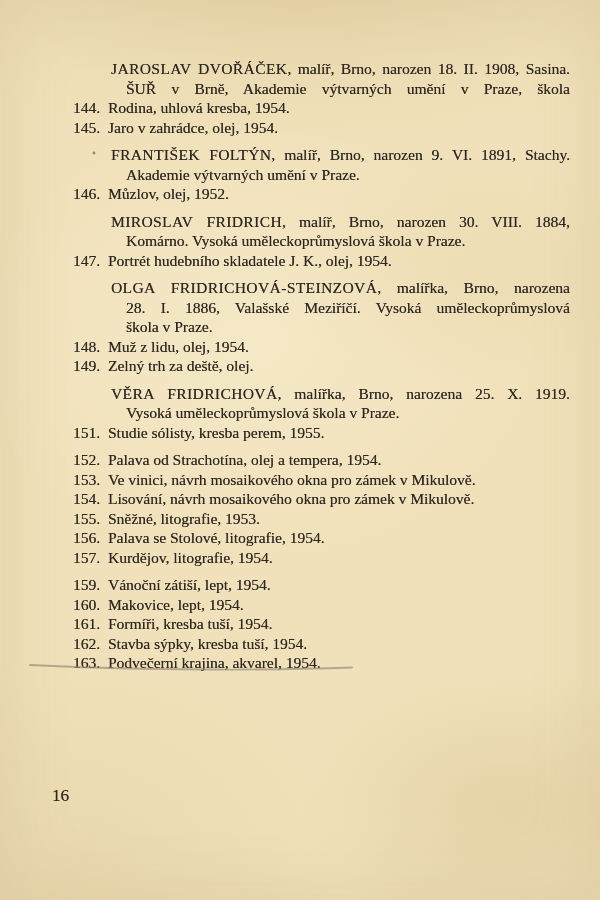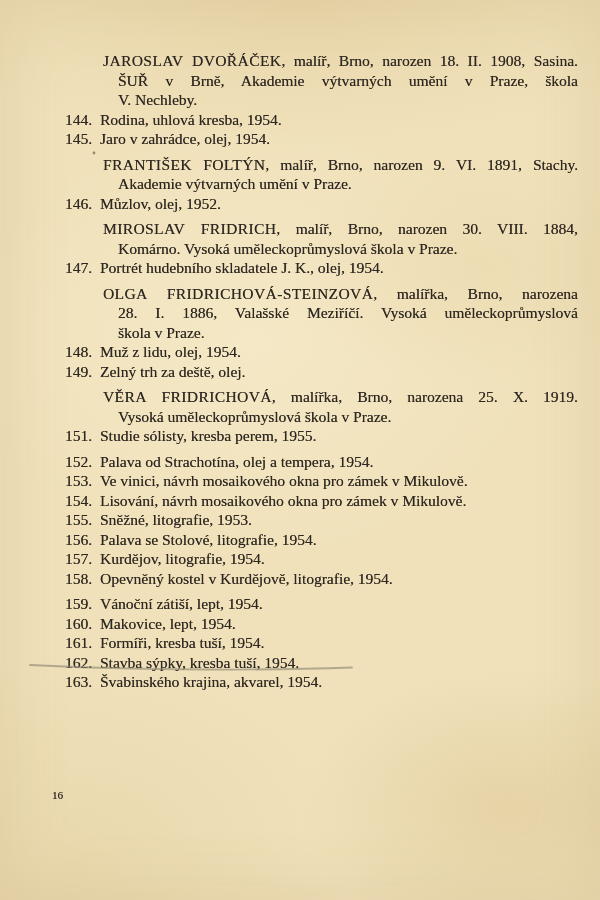--- a/index.html
+++ b/index.html
@@ -23,60 +23,59 @@
       radial-gradient(ellipse 260px 160px at 78% 30%, rgba(224,202,150,.22), transparent 70%),
       radial-gradient(ellipse 420px 320px at 42% 38%, rgba(255,248,225,.30), transparent 70%);
     box-shadow: inset 0 0 70px rgba(150,115,55,.16);
     font-family: "Liberation Serif", "DejaVu Serif", serif;
     font-size: 15.5px;
     line-height: 19.5px;
     color: #2d2721;
     text-shadow: 0.2px 0.2px 0.3px rgba(45,39,33,.65);
     hyphens: none;
   }
-  .entry { margin: 0; }
+  .entry { margin: 8px; }
   .entry + .entry { margin-top: 6px; }
   .hline { margin: 0; }
   .hline-first { margin-left: 38px; }   
   .hline-cont  { margin-left: 53px; }   
   .jline { text-align: justify; text-align-last: justify; }
   .lline { text-align: left; }
   .artist-name { letter-spacing: 0.4px; }
   .work {
     display: flex;
     align-items: flex-end;
   }
   .wnum {
     flex: 0 0 35px;  
   }
   .wbody { flex: 1 1 auto; }
   .wtitle { }
   .page-number {
     position: absolute;
     left: 52px;
     top: 786px;
-    font-size: 11px;
+    font-size: 17px;
   }
   .artifact-svg {
     position: absolute;
     left: 0; top: 0;
     width: 600px; height: 900px;
     pointer-events: none;
   }
 </style>
 </head>
 <body>
 
 <div class="page">
   <div id="catalog">
   <section class="entry">
     <div class="header">
       <div class="hline hline-first jline"><span class="artist-name">JAROSLAV DVOŘÁČEK</span><span class="artist-details">, malíř, Brno, narozen 18. II. 1908, Sasina.</span></div>
     <div class="hline hline-cont jline">ŠUŘ v Brně, Akademie výtvarných umění v Praze, škola</div>
-          <div class="hline hline-cont lline">V. Nechleby.</div>
         </div>
     <div class="works">
           <div class="work">
             <span class="wnum">144.</span>
             <span class="wbody"><span class="wtitle">Rodina</span><span class="wrest">, uhlová kresba, 1954.</span></span>
           </div>
           <div class="work">
             <span class="wnum">145.</span>
             <span class="wbody"><span class="wtitle">Jaro v zahrádce</span><span class="wrest">, olej, 1954.</span></span>
           </div>
@@ -159,24 +158,20 @@
             <span class="wbody"><span class="wtitle">Sněžné</span><span class="wrest">, litografie, 1953.</span></span>
           </div>
           <div class="work">
             <span class="wnum">156.</span>
             <span class="wbody"><span class="wtitle">Palava se Stolové</span><span class="wrest">, litografie, 1954.</span></span>
           </div>
           <div class="work">
             <span class="wnum">157.</span>
             <span class="wbody"><span class="wtitle">Kurdějov</span><span class="wrest">, litografie, 1954.</span></span>
           </div>
-          <div class="work">
-            <span class="wnum">158.</span>
-            <span class="wbody"><span class="wtitle">Opevněný kostel v Kurdějově</span><span class="wrest">, litografie, 1954.</span></span>
-          </div>
         </div>
   </section>
 
   <section class="entry">
     <div class="works">
           <div class="work">
             <span class="wnum">159.</span>
             <span class="wbody"><span class="wtitle">Vánoční zátiší</span><span class="wrest">, lept, 1954.</span></span>
           </div>
           <div class="work">
@@ -186,21 +181,21 @@
           <div class="work">
             <span class="wnum">161.</span>
             <span class="wbody"><span class="wtitle">Formíři</span><span class="wrest">, kresba tuší, 1954.</span></span>
           </div>
           <div class="work">
             <span class="wnum">162.</span>
             <span class="wbody"><span class="wtitle">Stavba sýpky</span><span class="wrest">, kresba tuší, 1954.</span></span>
           </div>
           <div class="work">
             <span class="wnum">163.</span>
-            <span class="wbody"><span class="wtitle">Švabinského krajina</span><span class="wrest">, akvarel, 1954.</span></span>
+            <span class="wbody"><span class="wtitle">Podvečerní krajina</span><span class="wrest">, akvarel, 1954.</span></span>
           </div>
         </div>
   </section>
 </div>
   <div class="page-number">16</div>
 
   <svg class="artifact-svg" viewBox="0 0 600 900" xmlns="http://www.w3.org/2000/svg">
     <path d="M30,665 C110,669 245,671.5 352,667.5" fill="none" stroke="#8b8471" stroke-width="1.8" stroke-linecap="round" opacity="0.62"></path>
     <circle cx="94" cy="153" r="1.4" fill="#5a5143" opacity="0.6"></circle>
   </svg>

